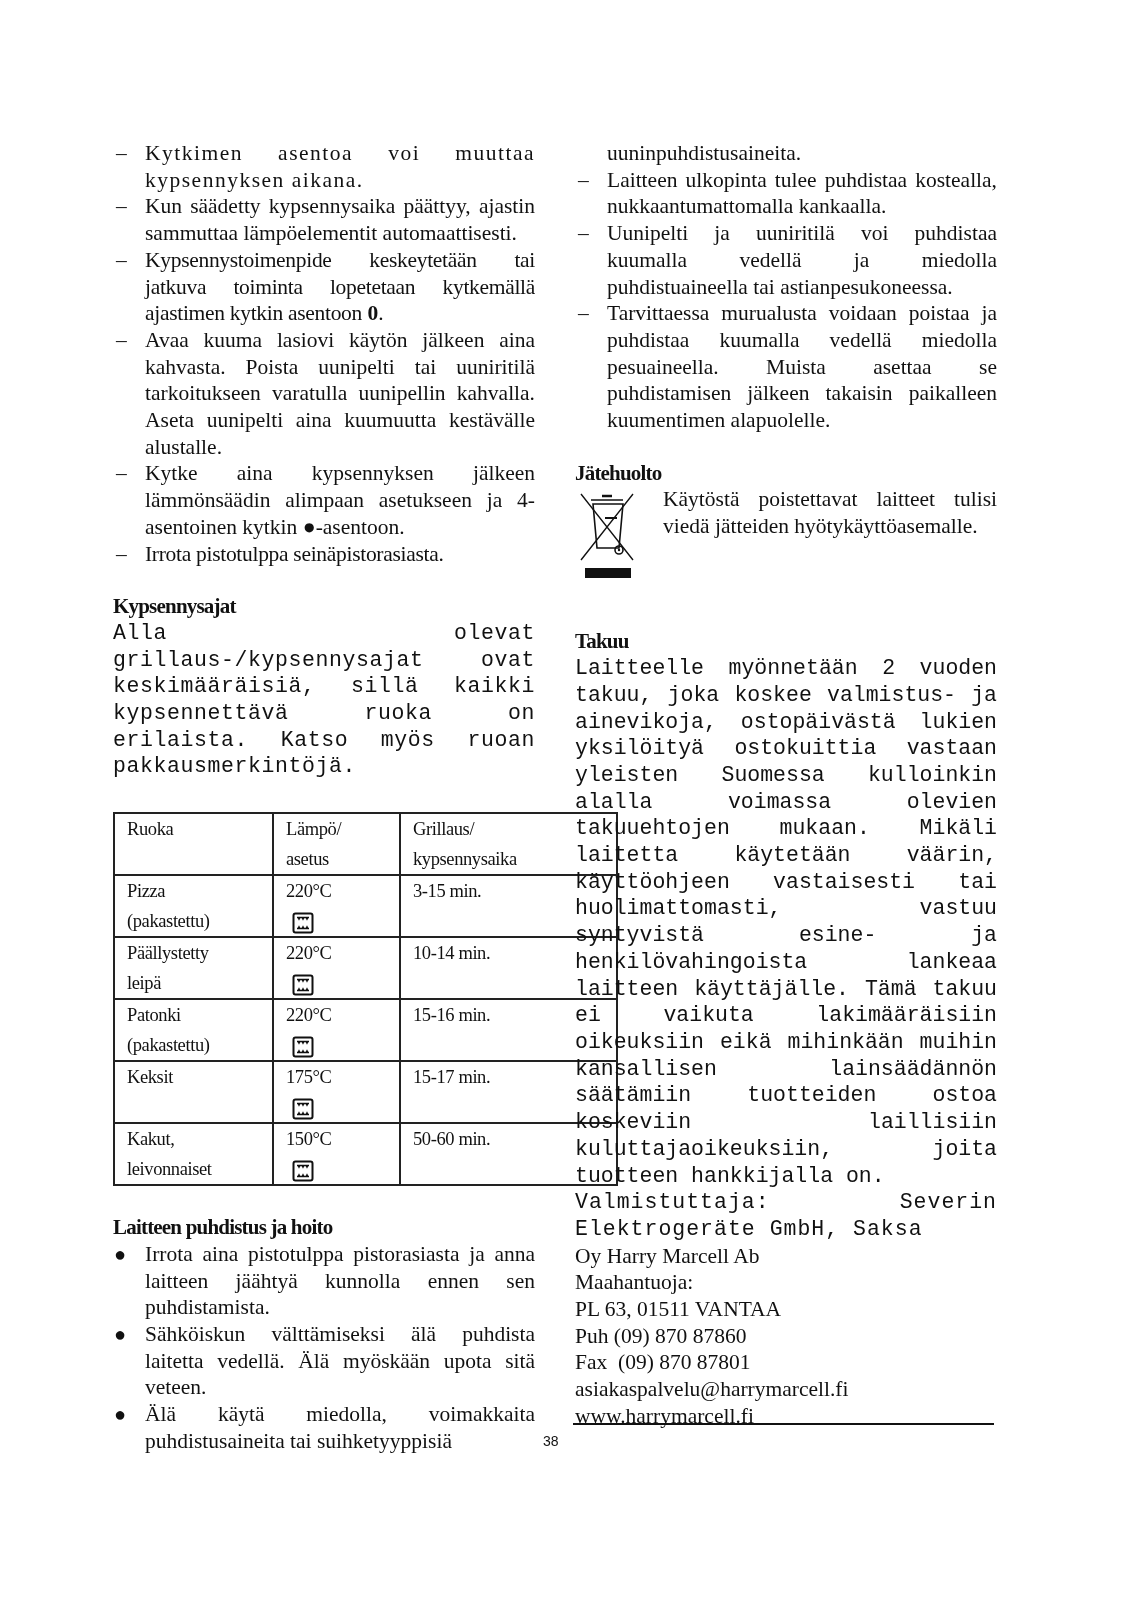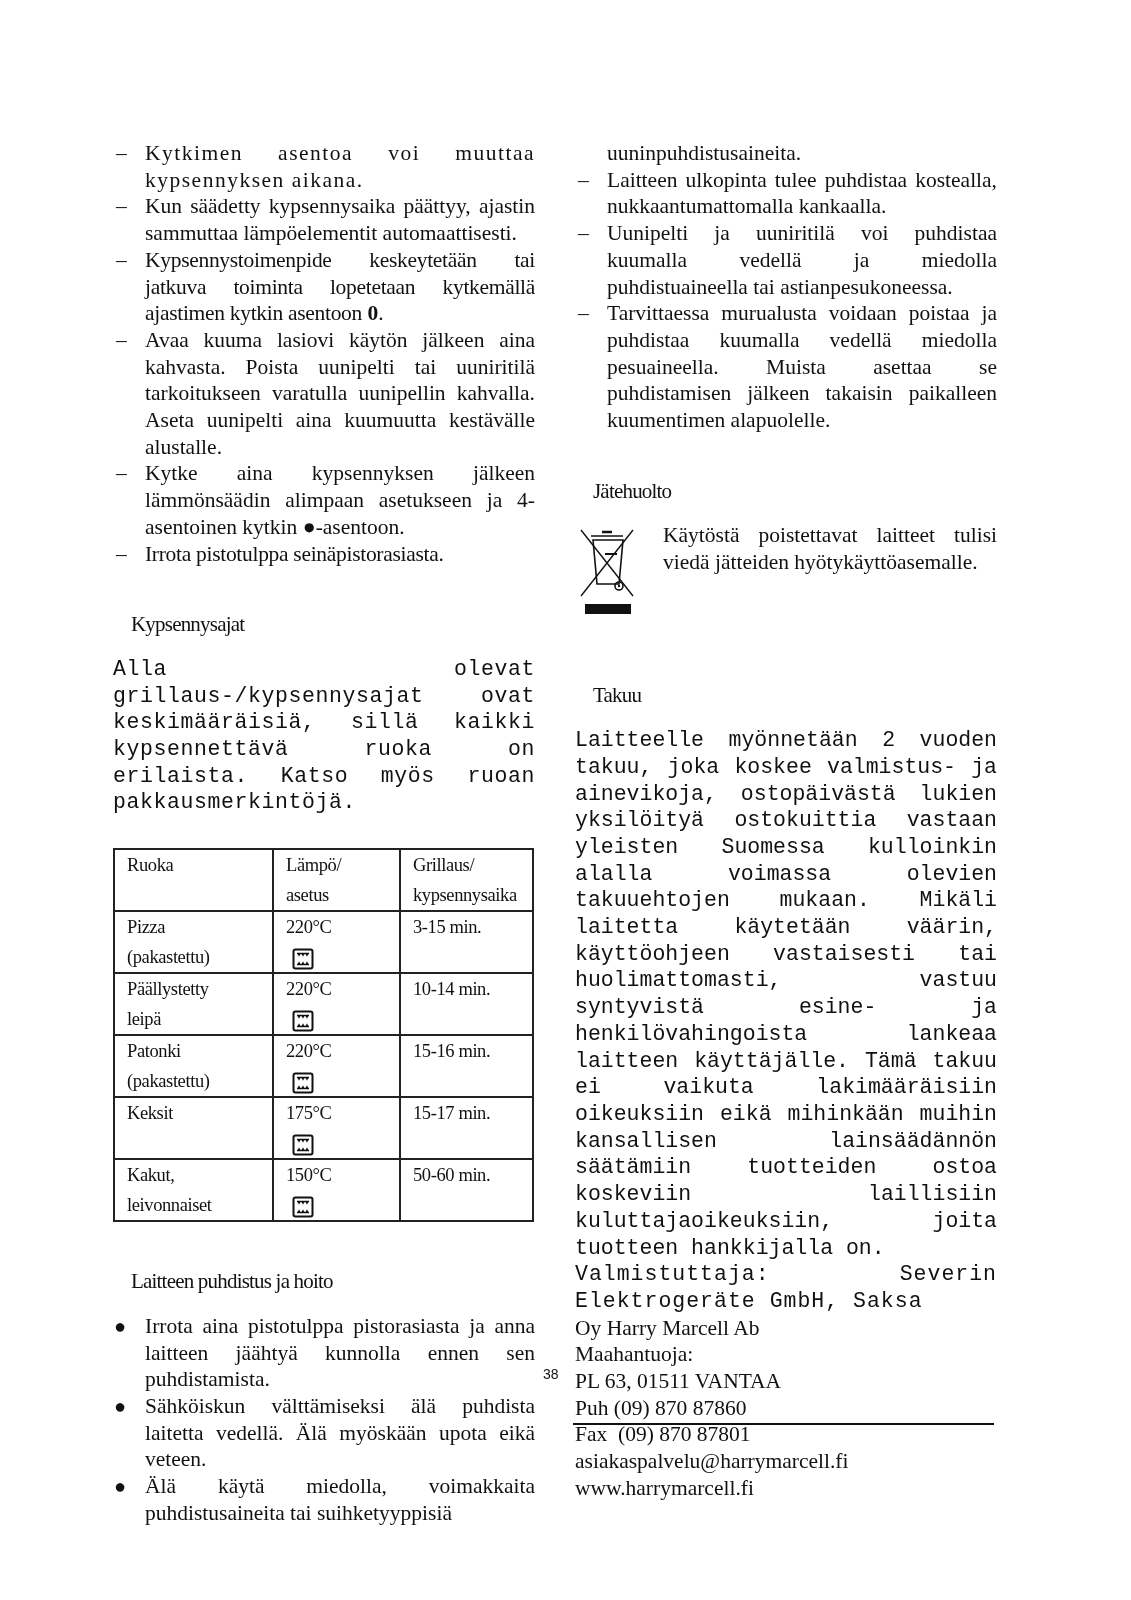--- a/index.html
+++ b/index.html
@@ -5,34 +5,34 @@
   html, body { margin: 0; padding: 0; background: #ffffff; }
   body { width: 1131px; height: 1600px; position: relative; font-family: "Liberation Serif", "DejaVu Serif", serif; color: #111; }
   .col { position: absolute; top: 140px; width: 422px; font-size: 21.5px; line-height: 26.7px; }
   .col-left { left: 113px; }
   .col-right { left: 575px; }
   .justify { text-align: justify; text-align-last: left; font-family: Liberation Mono, monospace; }
   .dash-list, .bullet-list { list-style: none; margin: 0; padding: 0; }
   .dash-list li, .bullet-list li { position: relative; padding-left: 32px; text-align: justify; text-align-last: left; }
   .dash-list li .marker { position: absolute; left: 3px; top: 0; }
   .bullet-list li .marker { position: absolute; left: 1px; top: 0; font-size: 20px; }
-  .heading { font-weight: normal; letter-spacing: -0.8px; font-size: 21px; margin: 18px; }
+  .heading { font-weight: bold; letter-spacing: -0.8px; font-size: 21px; margin: 0; }
   .bold-zero { font-weight: bold; }
   .spacer-big { height: 26px; }
-  table.cook { border-collapse: collapse; width: 421px; margin-top: 32px; font-size: 18.5px; line-height: 30px; letter-spacing: -0.4px; }
+  table.cook { border-collapse: collapse; width: 505px; margin-top: 32px; font-size: 18.5px; line-height: 30px; letter-spacing: -0.4px; }
   table.cook td { border: 2px solid #222; vertical-align: top; padding: 0 0 0 12px; }
   table.cook td.c1 { width: 145px; }
   table.cook td.c2 { width: 113px; }
   table.cook td.c3 { padding-left: 12px; }
   .oven-icon { display: inline-block; width: 22px; height: 22px; margin-left: 6px; vertical-align: middle; }
   .dispose-wrap { position: relative; min-height: 90px; }
   .dispose-icon { position: absolute; left: 0; top: 2px; width: 64px; height: 90px; }
   .dispose-text { margin-left: 88px; text-align: justify; text-align-last: left; }
   .footer-line { position: absolute; left: 573px; top: 1423px; width: 421px; height: 0; border-top: 2px solid #111; }
-  .page-number { position: absolute; left: 543px; top: 1366px; font-family: "Liberation Sans", "DejaVu Sans", sans-serif; font-size: 14px; }
+  .page-number { position: absolute; left: 543px; top: 1433px; font-family: "Liberation Sans", "DejaVu Sans", sans-serif; font-size: 14px; }
   .tight { letter-spacing: -0.3px; }
   .wide { letter-spacing: 1.5px; }
 </style>
 </head>
 <body>
 
 <div class="col col-left">
   <ul class="dash-list">
     <li><span class="marker">–</span><span class="wide">Kytkimen asentoa voi muuttaa kypsennyksen aikana.</span></li>
     <li><span class="marker">–</span><span>Kun säädetty kypsennysaika päättyy, ajastin sammuttaa lämpöelementit automaattisesti.</span></li>
@@ -100,21 +100,21 @@
       <td class="c3">50-60 min.</td>
     </tr>
   </tbody>
     </table>
 
   <div style="height:28px"></div>
 
   <h2 class="heading">Laitteen puhdistus ja hoito</h2>
   <ul class="bullet-list">
     <li><span class="marker">●</span><span>Irrota aina pistotulppa pistorasiasta ja anna laitteen jäähtyä kunnolla ennen sen puhdistamista.</span></li>
-    <li><span class="marker">●</span><span>Sähköiskun välttämiseksi älä puhdista laitetta vedellä. Älä myöskään upota eikä veteen.</span></li>
+    <li><span class="marker">●</span><span>Sähköiskun välttämiseksi älä puhdista laitetta vedellä. Älä myöskään upota sitä veteen.</span></li>
     <li><span class="marker">●</span><span>Älä käytä miedolla, voimakkaita puhdistusaineita tai suihketyyppisiä</span></li>
   </ul>
 </div>
 
 <div class="col col-right">
   <div style="padding-left:32px">uuninpuhdistusaineita.</div>
   <ul class="dash-list">
     <li><span class="marker">–</span><span>Laitteen ulkopinta tulee puhdistaa kostealla, nukkaantumattomalla kankaalla.</span></li>
     <li><span class="marker">–</span><span>Uunipelti ja uuniritilä voi puhdistaa kuumalla vedellä ja miedolla puhdistuaineella tai astianpesukoneessa.</span></li>
     <li><span class="marker">–</span><span>Tarvittaessa murualusta voidaan poistaa ja puhdistaa kuumalla vedellä miedolla pesuaineella. Muista asettaa se puhdistamisen jälkeen takaisin paikalleen kuumentimen alapuolelle.</span></li>

